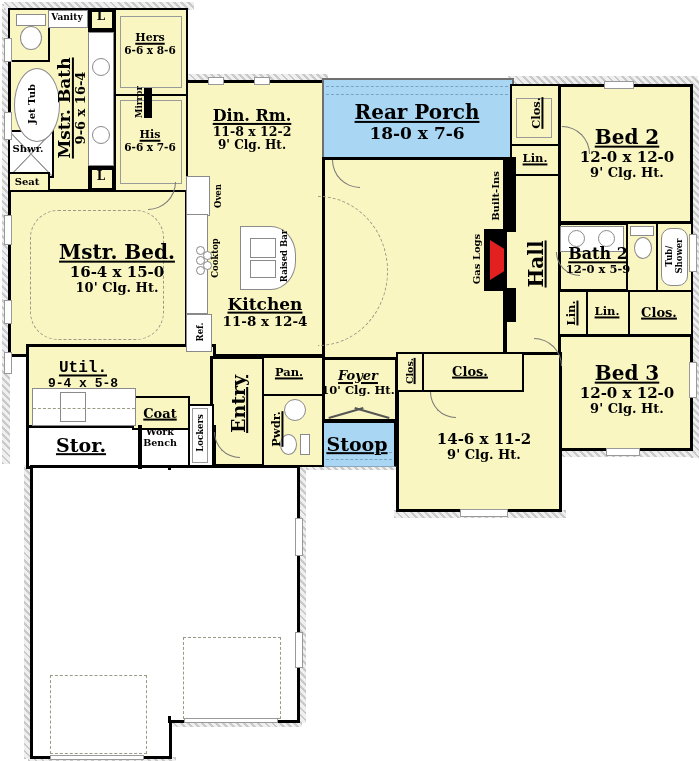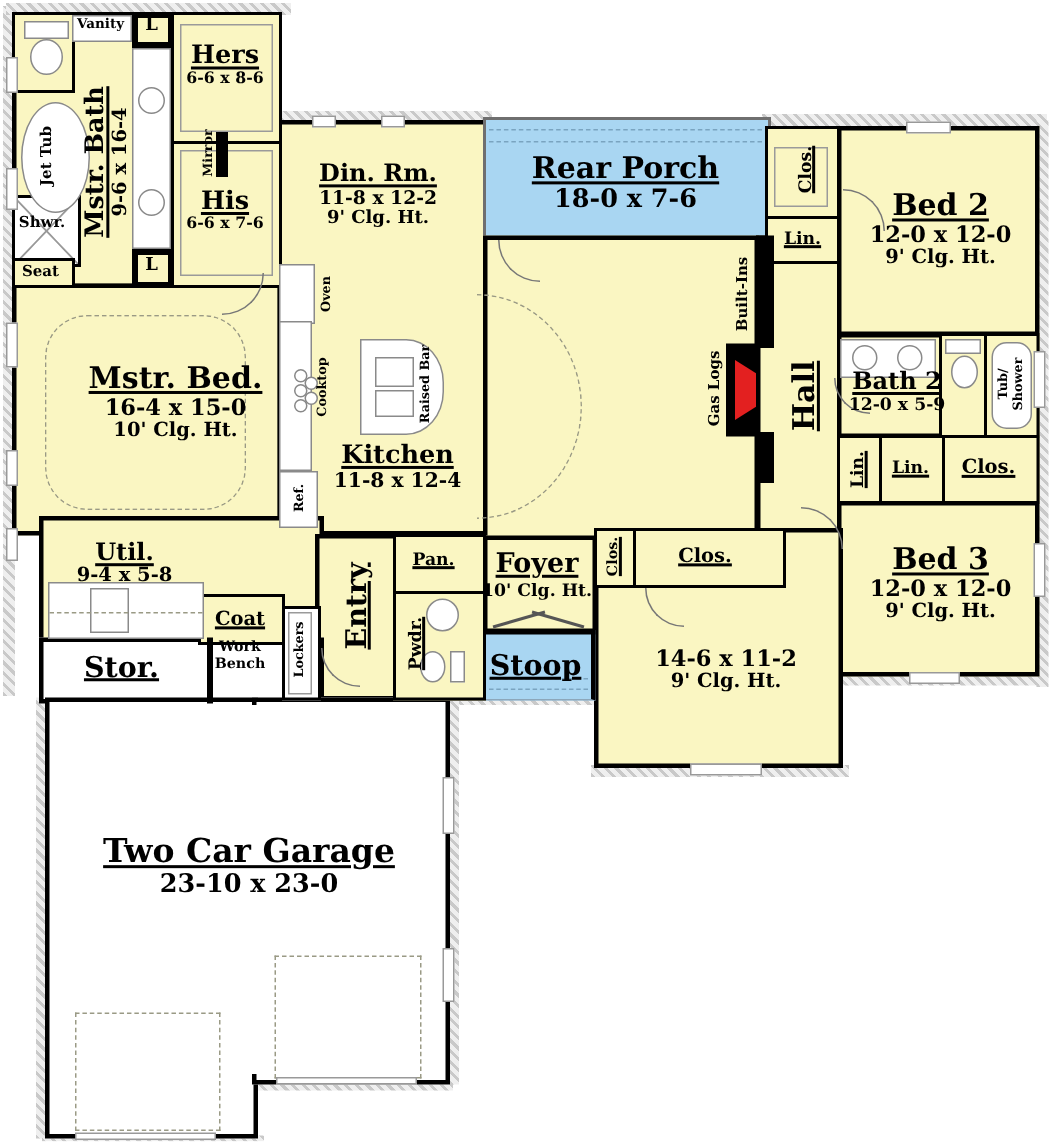--- a/index.html
+++ b/index.html
@@ -35,21 +35,21 @@
   .fpred{position:absolute;background:var(--fire);z-index:4;clip-path:polygon(0 0,100% 22%,100% 78%,0 100%);}
   
   .lbl{position:absolute;transform:translate(-50%,-50%);text-align:center;color:#000;
        font-weight:700;line-height:1.14;white-space:nowrap;z-index:6;}
   .vert{transform:translate(-50%,-50%) rotate(-90deg);}
   .nm{display:block;text-decoration:underline;text-decoration-thickness:2px;text-underline-offset:2px;}
   .nmp{display:block;}
   .dim,.clg{display:block;}
   .big .nm{font-size:20px;}  .big .dim{font-size:15px;} .big .clg{font-size:13px;}
   .med .nm{font-size:16px;}  .med .dim{font-size:12.5px;} .med .clg{font-size:12px;}
-  .sm .nm{font-size:17px;text-align:center;} .sm .dim{font-size:10.5px;}
+  .sm .nm{font-size:11px;text-align:center;} .sm .dim{font-size:10.5px;}
   .fix{font-size:10px;font-weight:700;}
   .fix8{font-size:8.5px;font-weight:700;}
   .fixu{font-size:11.5px;font-weight:700;text-decoration:underline;text-decoration-thickness:1.5px;}
   .fixu13{font-size:13px;font-weight:700;text-decoration:underline;text-decoration-thickness:2px;}
   .bigname{font-size:19px;font-weight:700;text-decoration:underline;text-decoration-thickness:2px;}
   .wrap{white-space:normal;width:48px;font-size:9.5px;}
   .dot{position:absolute;width:7px;height:7px;border:1px solid #888;border-radius:50%;background:#fff;z-index:3;}
 </style>
 </head>
 <body>
@@ -275,46 +275,42 @@
 
   <div class="lbl vert fixu" style="left:410px;top:371px;font-size:9.5px;">Clos.</div>
   <div class="lbl fixu13" style="left:470px;top:372px;">Clos.</div>
 
   <div class="lbl big" style="left:484px;top:447px;">
     <span class="dim">14-6 x 11-2</span>
     <span class="clg">9' Clg. Ht.</span>
   </div>
 
   <div class="lbl med" style="left:358px;top:383px;">
-    <span class="nm" style="font-size:18px;">Foyer</span>
+    <span class="nm" style="font-size:13px;font-style:italic;">Foyer</span>
     <span class="clg" style="font-size:11.5px;">10' Clg. Ht.</span>
   </div>
 
   <div class="lbl" style="left:357px;top:445px;">
     <span class="bigname">Stoop</span>
   </div>
 
   <div class="lbl fixu" style="left:289px;top:373px;">Pan.</div>
   <div class="lbl vert fixu" style="left:277px;top:429px;">Pwdr.</div>
 
   <div class="lbl vert" style="left:239px;top:404px;">
     <span class="bigname">Entry</span>
   </div>
 
-  <div class="lbl med" style="left:83px;top:376px;">
+  <div class="lbl med" style="left:83px;top:376px;font-family:Liberation Mono, monospace;">
     <span class="nm">Util.</span>
     <span class="dim" style="font-size:13px;">9-4 x 5-8</span>
   </div>
 
   <div class="lbl fixu13" style="left:160px;top:414px;">Coat</div>
   <div class="lbl wrap" style="left:160px;top:438px;">Work Bench</div>
   <div class="lbl vert fix8" style="left:201px;top:433px;">Lockers</div>
 
   <div class="lbl" style="left:81px;top:446px;">
     <span class="bigname">Stor.</span>
   </div>
 
-  <div class="lbl big" style="left:166px;top:578px;">
-    <span class="nm" style="font-size:22px;">Two Car Garage</span>
-    <span class="dim" style="font-size:17px;">23-10 x 23-0</span>
-  </div>
 
 </div>
 
 </body></html>

